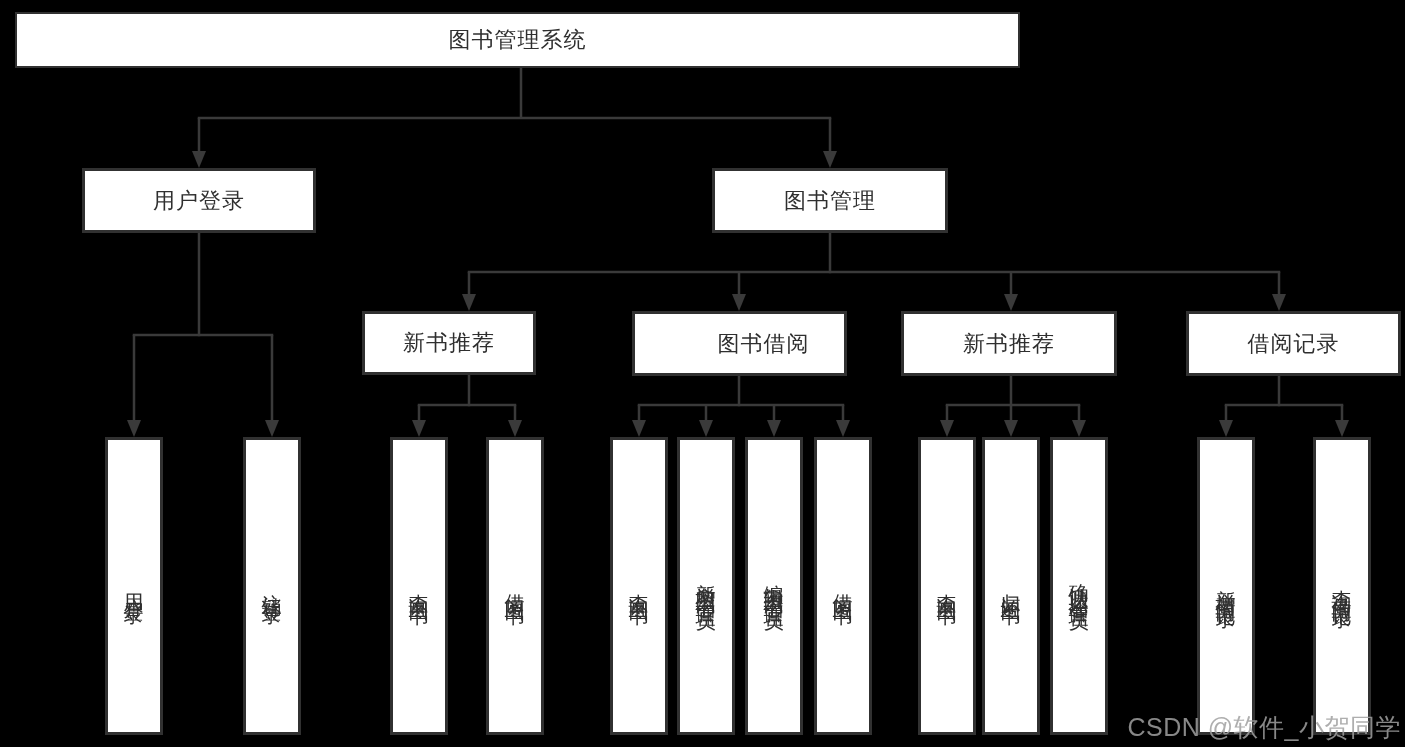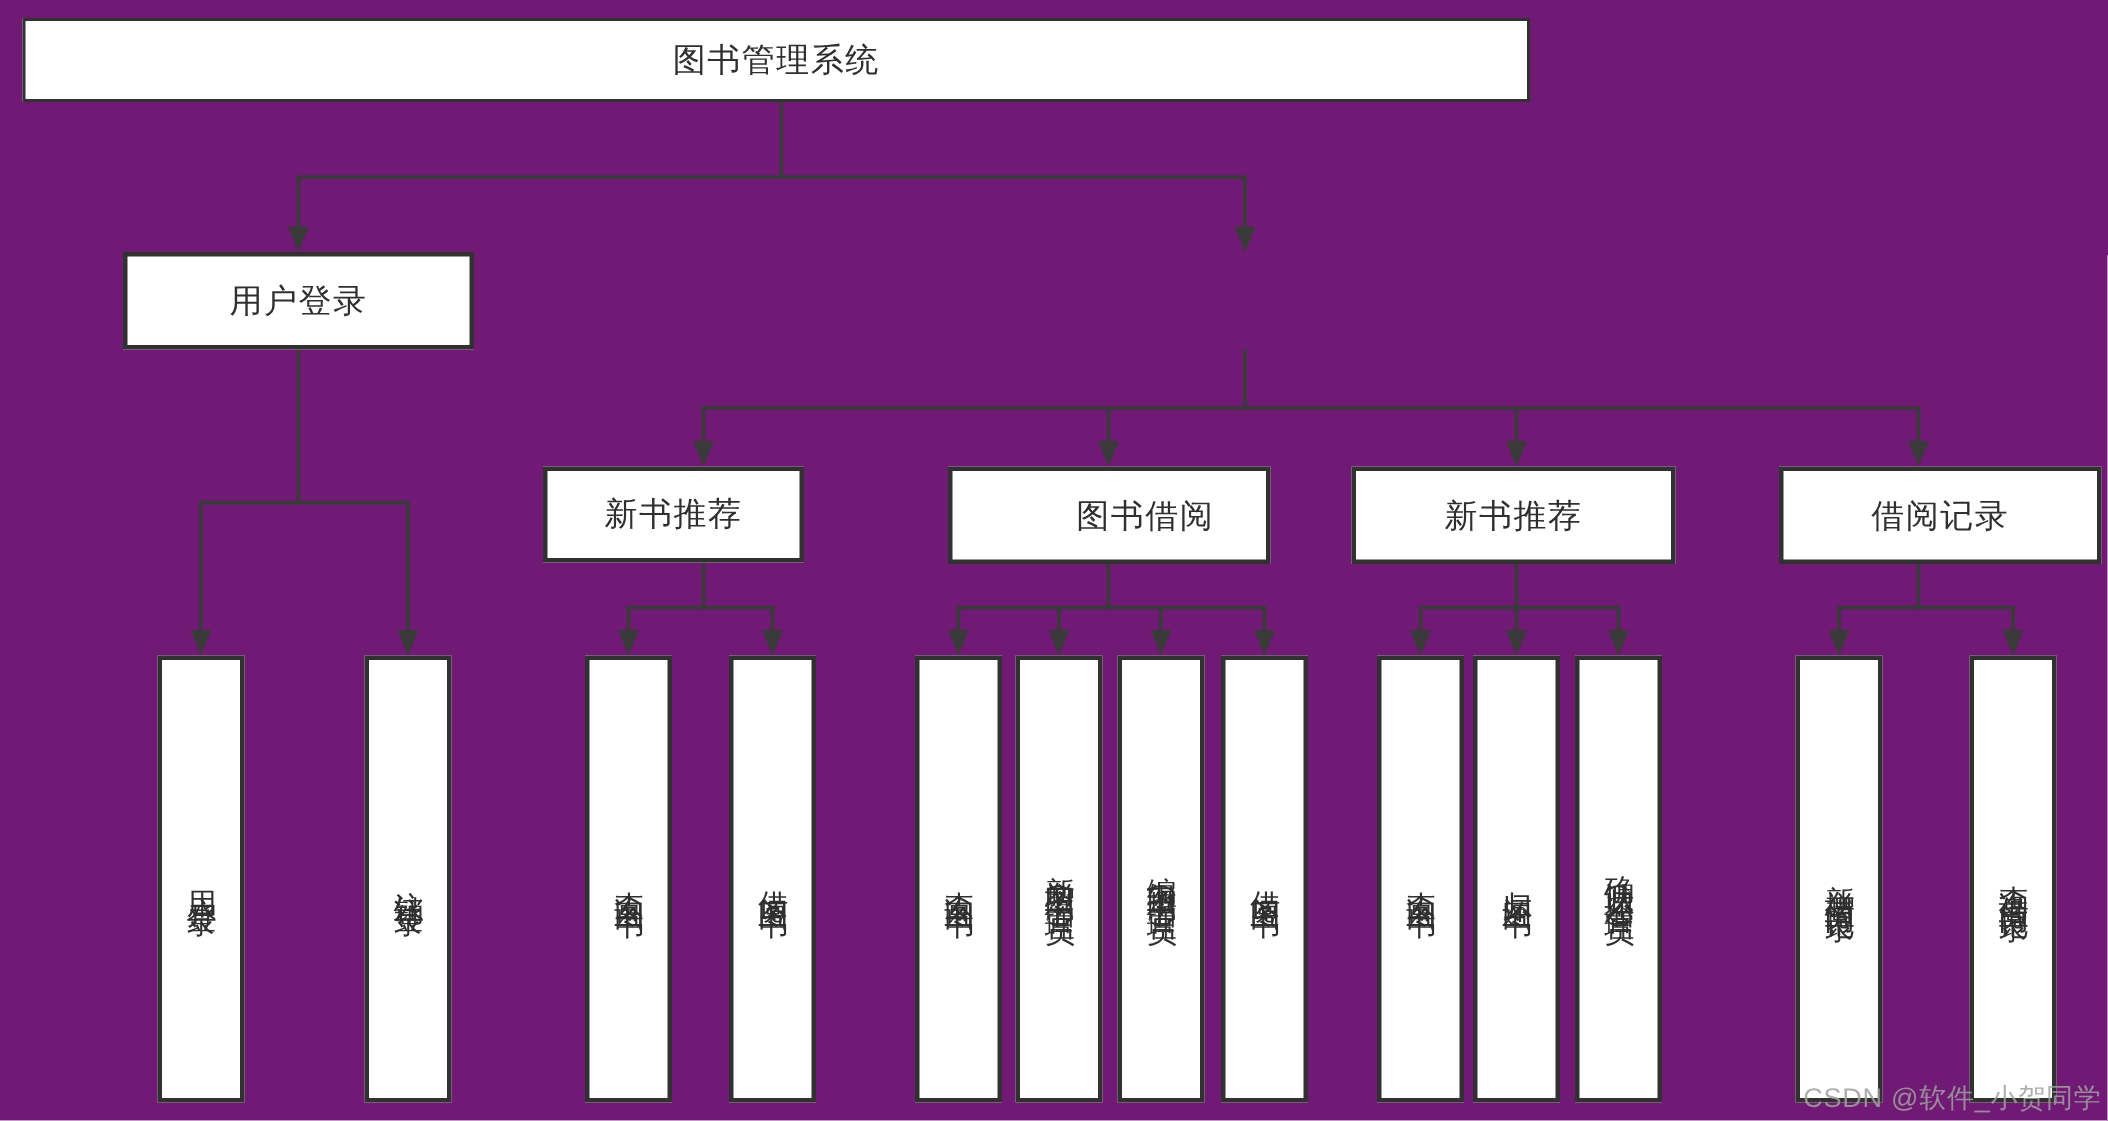--- a/index.html
+++ b/index.html
@@ -5,21 +5,21 @@
   html, body {
     margin: 0;
     padding: 0;
     background: #ffffff;
     font-family: "Liberation Sans", sans-serif;
   }
   #stage {
     position: relative;
     width: 1405px;
     height: 747px;
-    background: #701a75;
+    background: #000000;
     overflow: hidden;
   }
   #connectors {
     position: absolute;
     left: 0; top: 0;
     width: 1405px;
     height: 747px;
     z-index: 1;
   }
   .node {
@@ -54,21 +54,21 @@
     font-size: 20px;
     letter-spacing: 4px;
     line-height: 1;
     color: #2f2f2f;
     white-space: nowrap;
   }
   #watermark {
     position: absolute;
     right: 4px;
     bottom: 3px;
-    font-size: 18px;
+    font-size: 25px;
     color: rgba(160,160,160,0.85);
     z-index: 5;
     letter-spacing: 0.5px;
   }
 </style>
 </head>
 <body>
 
 <div id="stage">
 
@@ -142,20 +142,23 @@
     </g>
   </svg>
 
   <div class="node root" style="left:15px; top:12px; width:1005px; height:56px;">
     <span>图书管理系统</span>
   </div>
 
   <div class="node mid" style="left:82px; top:168px; width:234px; height:65px;">
     <span>用户登录</span>
   </div>
+  <div class="node mid" style="left:712px; top:168px; width:236px; height:65px;">
+    <span>图书管理</span>
+  </div>
 
   <div class="node mid" style="left:362px; top:311px; width:174px; height:64px;">
     <span>新书推荐</span>
   </div>
   <div class="node mid" style="left:632px; top:311px; width:215px; height:65px;padding-left:48px;">
     <span>图书借阅</span>
   </div>
   <div class="node mid" style="left:901px; top:311px; width:216px; height:65px;">
     <span>新书推荐</span>
   </div>

